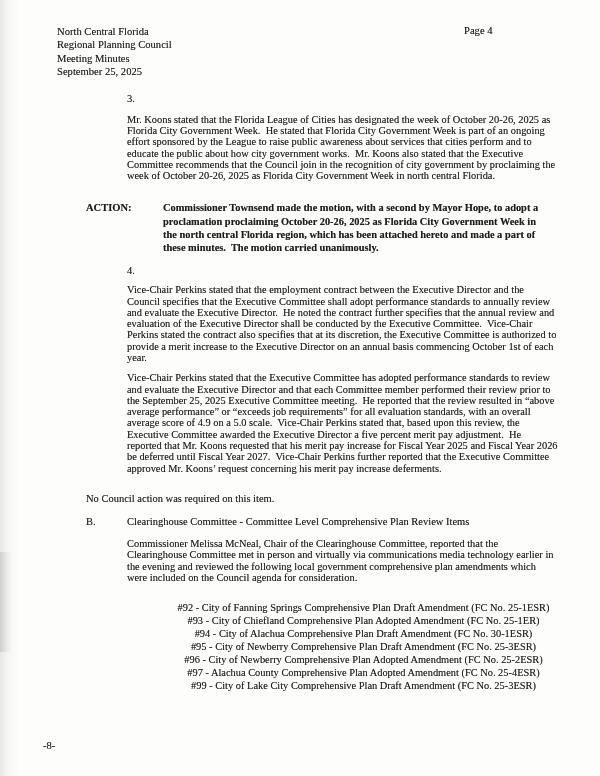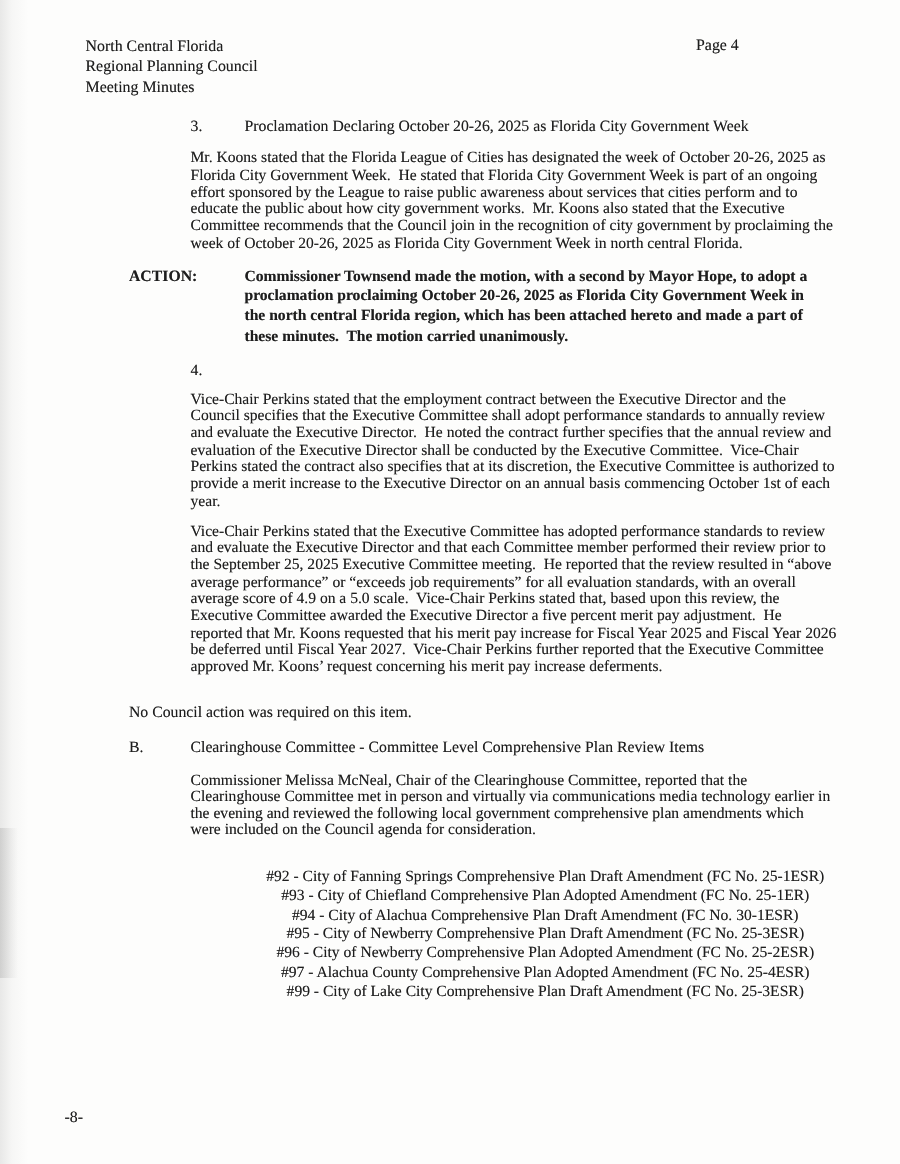--- a/index.html
+++ b/index.html
@@ -34,21 +34,21 @@
   .item-num { width: 36px; flex: none; }
   .item-title { white-space: nowrap; }
 
   .para {
     margin-left: 127px; margin-top: 9px; width: 431px;
     font-size: 10.4px; line-height: 11.3px; white-space: pre-wrap;
   }
   .para.first-after-h { margin-top: 9px; }
   .para.p1 { margin-top: 7px; }
 
-  .action-row { display: flex; margin-left: 86px; margin-top: 10px; font-weight: bold; }
+  .action-row { display: flex; margin-left: 86px; margin-top: 20px; font-weight: bold; }
   .action-label { width: 77px; flex: none; font-size: 10.5px; line-height: 13.2px; }
   .action-text { width: 378px; font-size: 10.4px; line-height: 13.2px; white-space: pre-wrap; }
 
   .h4-row { margin-top: 11px; }
 
   .note { margin-left: 86px; margin-top: 19px; font-size: 10.5px; line-height: 12px; }
 
   .sec-row { display: flex; margin-left: 86px; margin-top: 11px; font-size: 10.5px; line-height: 12px; }
   .sec-letter { width: 41px; flex: none; }
 
@@ -63,26 +63,26 @@
 <body>
 
 <div class="page">
   <div class="scan-edge"></div>
   <div class="scan-smudge"></div>
 
   <div class="hdr-left">
     <div>North Central Florida</div>
     <div>Regional Planning Council</div>
     <div>Meeting Minutes</div>
+    <div>September 25, 2025</div>
   </div>
   <div class="page-num">Page 4</div>
 
   <div class="item-row">
     <span class="item-num">3.</span>
-    <span class="item-title">Proclamation Declaring October 20-26, 2025 as Florida City Government Week</span>
   </div>
 
   <div class="para first-after-h">Mr. Koons stated that the Florida League of Cities has designated the week of October 20-26, 2025 as Florida City Government Week.  He stated that Florida City Government Week is part of an ongoing effort sponsored by the League to raise public awareness about services that cities perform and to educate the public about how city government works.  Mr. Koons also stated that the Executive Committee recommends that the Council join in the recognition of city government by proclaiming the week of October 20-26, 2025 as Florida City Government Week in north central Florida.</div>
 
   <div class="action-row">
     <span class="action-label">ACTION:</span>
     <span class="action-text">Commissioner Townsend made the motion, with a second by Mayor Hope, to adopt a proclamation proclaiming October 20-26, 2025 as Florida City Government Week in the north central Florida region, which has been attached hereto and made a part of these minutes.  The motion carried unanimously.</span>
   </div>
 
   <div class="item-row h4-row">

